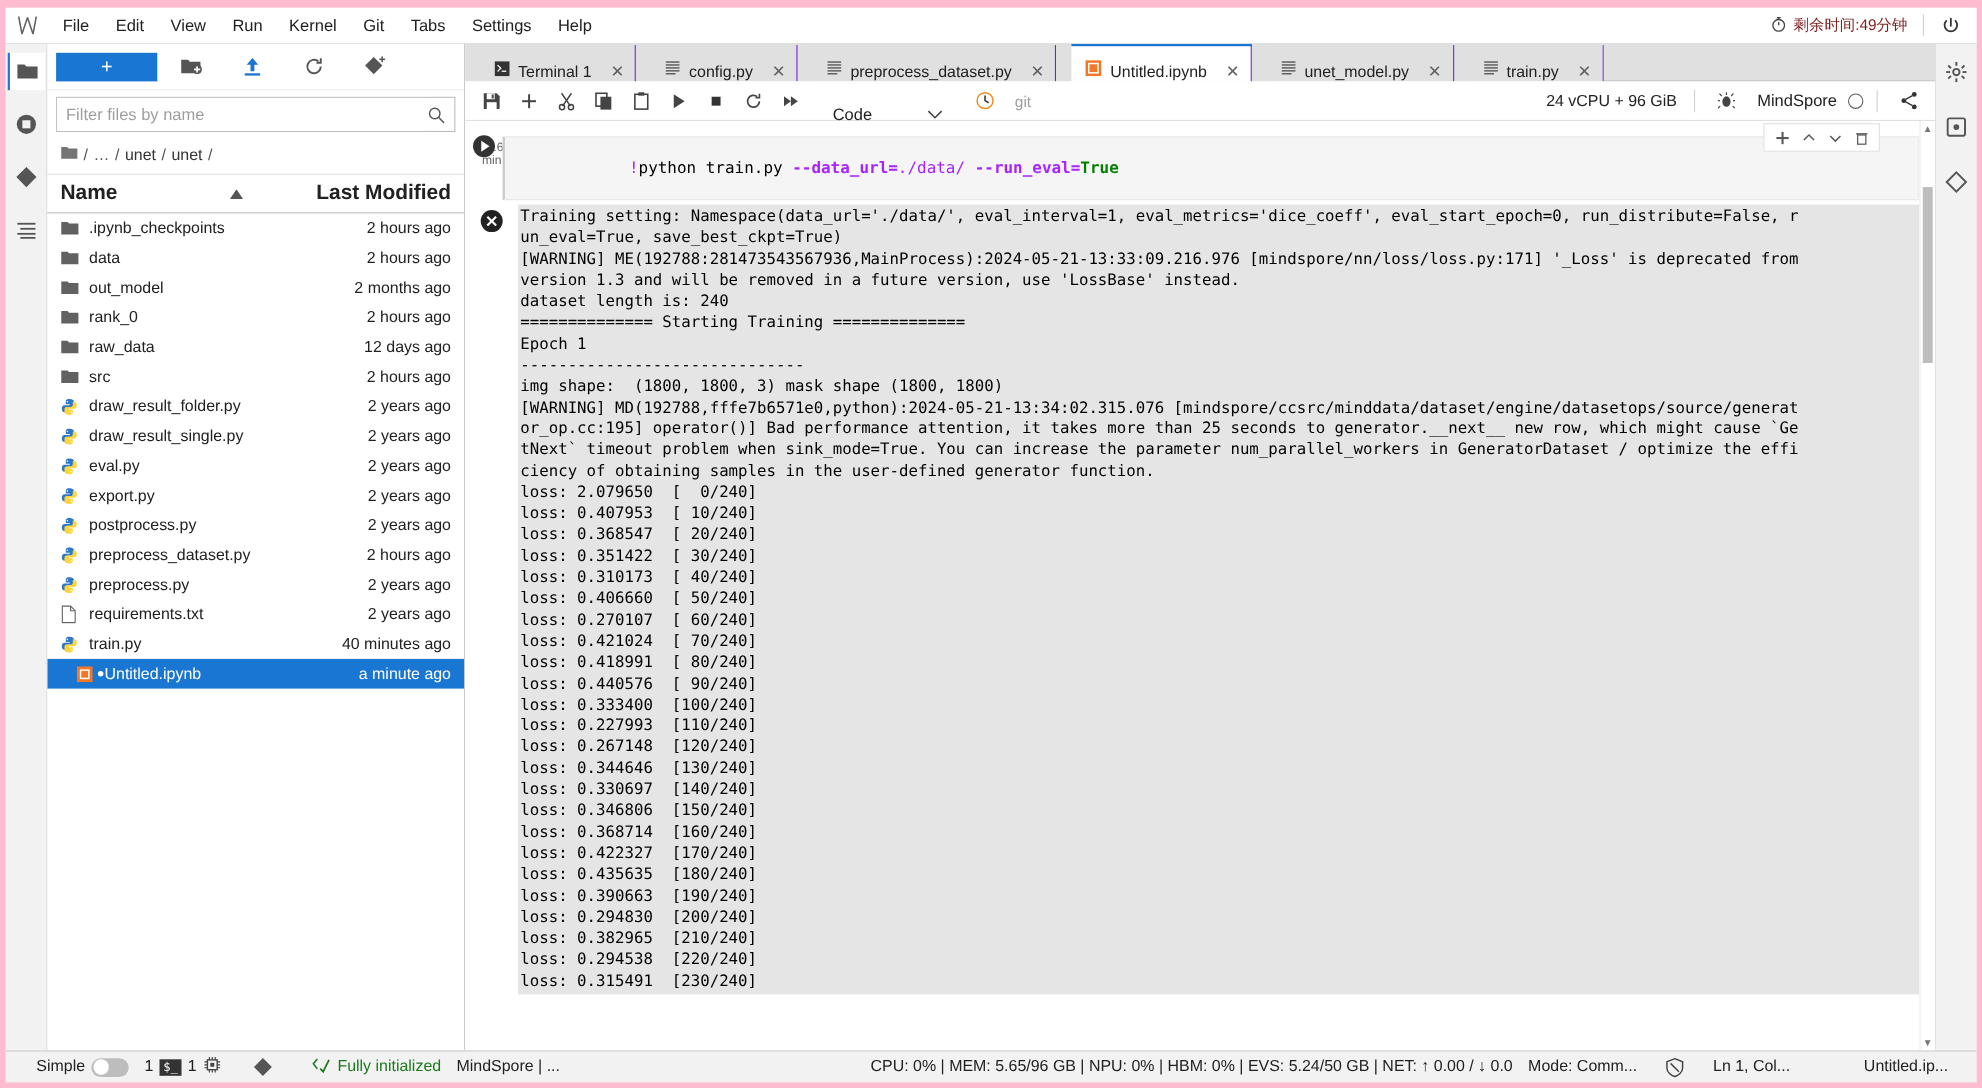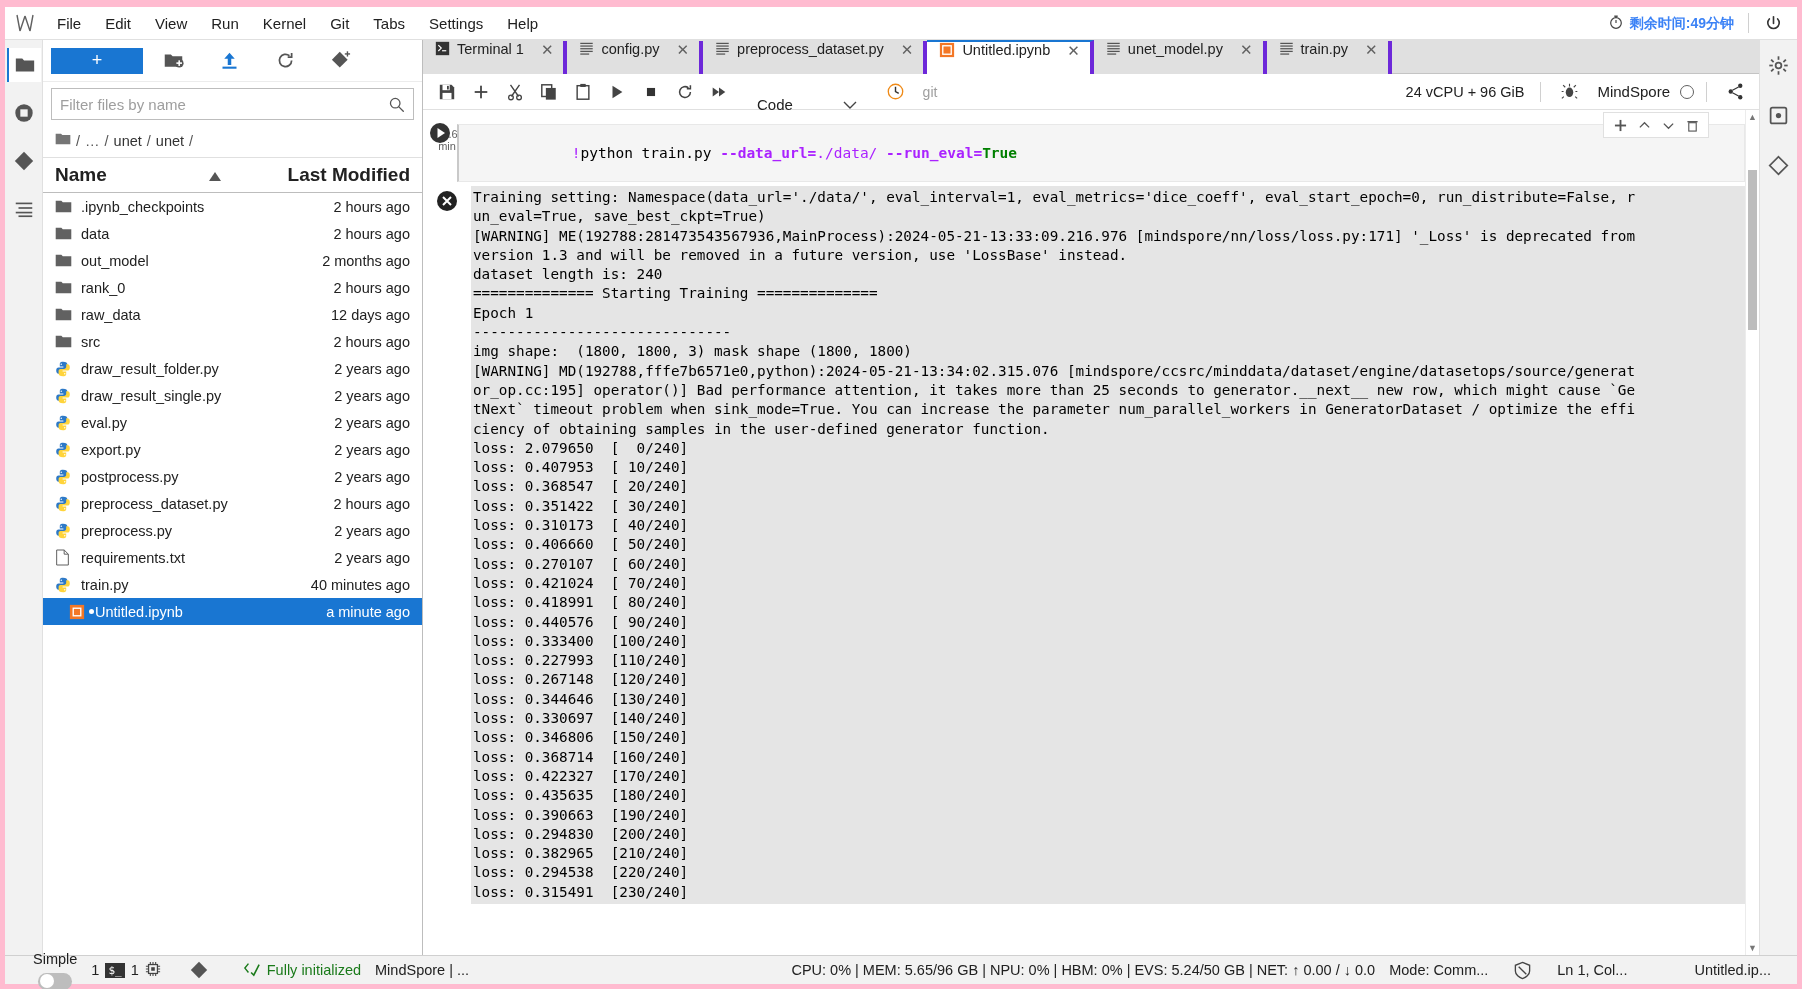--- a/index.html
+++ b/index.html
@@ -23,21 +23,21 @@
     position: absolute; top: 7px; left: 5px; right: 5px; height: 33px;
     background: #fff; display: flex; align-items: center;
     border-bottom: 1px solid #e0e0e0;
   }
   .logo { width: 40px; display:flex; justify-content:center; align-items:center; }
   .menu-item {
     padding: 3px 12px; font-size: 15px; color: #212121; cursor: default;
     white-space: nowrap;
   }
   .menu-spacer { flex: 1; }
-  .timer-box { display:flex; align-items:flex-end; gap:6px; padding-right:14px; font-size:14px; color:#3b82f6;font-weight:bold; }
+  .timer-box { display:flex; align-items:flex-start; gap:6px; padding-right:14px; font-size:14px; color:#7f1d1d; }
   .vdiv { width:1px; height:20px; background:#d0d0d0; }
   .power-btn { width:48px; display:flex; align-items:center; justify-content:center; }
 
   
   .rail {
     position:absolute; top:40px; left:5px; width:38px; bottom:34px;
     background:#f2f2f2; border-right:1px solid #e0e0e0;
     display:flex; flex-direction:column; align-items:center; padding-top:8px; gap:14px;
   }
   .rail-item { width:34px; height:34px; display:flex; align-items:center; justify-content:center; cursor:pointer; }
@@ -90,23 +90,23 @@
   .fb-row .dt { width:132px; text-align:right; }
   .dot { width:5px; height:5px; border-radius:50%; background:#fff; position:absolute; left:46px; }
 
   
   .dock {
     position:absolute; top:40px; left:423px; right:43px; bottom:34px;
     background:#fff; display:flex; flex-direction:column;
   }
   .tabbar { height:34px; background:#e0e0e0; display:flex; align-items:flex-end; }
   .tab {
-    display:flex; align-items:flex-start; gap:7px; height:33px; padding:0 10px 0 12px;
-    background:#e0e0e0; border-right:4px solid #6d28d9; font-size:14.5px; color:#212121;
-    cursor:pointer; white-space:nowrap;
+    display:flex; align-items:flex-end; gap:7px; height:33px; padding:0 10px 0 12px;
+    background:#e0e0e0; border-right:1px solid #6d28d9; font-size:14.5px; color:#212121;
+    cursor:pointer; white-space:nowrap;margin-left:14px;
   }
   .tab.active { background:#fff; border-top:2px solid #1976d2; height:34px; }
   .tab .tclose { margin-left:10px; color:#616161; font-size:15px; }
   .tab-spacer { flex:1; background:#e0e0e0; height:34px; border-bottom:1px solid #c4c4c4;}
 
   .nbtoolbar {
     height:36px; display:flex; align-items:center; padding:0 8px; gap:2px;
     border-bottom:1px solid #e0e0e0; background:#fff;
   }
   .tb-btn { width:32px; height:28px; display:flex; align-items:center; justify-content:center; cursor:pointer; }
@@ -772,21 +772,21 @@
 
       <div class="vscroll">
         <div class="vtrack-arrow">▲</div>
         <div class="vthumb" style="top:60px;height:160px;"></div>
         <div class="vtrack-arrow" style="position:absolute;bottom:0;width:100%;">▼</div>
       </div>
     </div>
   </div>
 
   <div class="statusbar">
-    <div class="sb-item" style="padding-left:28px;flex-direction:column;">
+    <div class="sb-item" style="padding-left:28px;">
       <span>Simple</span>
       <span class="toggle">
           <span class="knob"></span>
         </span>
     </div>
     <div class="sb-item">
       <span>1</span>
       <span class="term-badge">$_</span>
       <span>1</span>
       <span>

